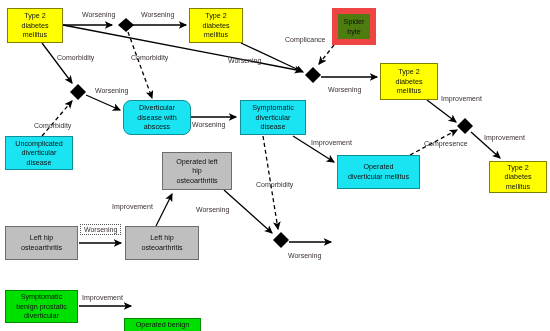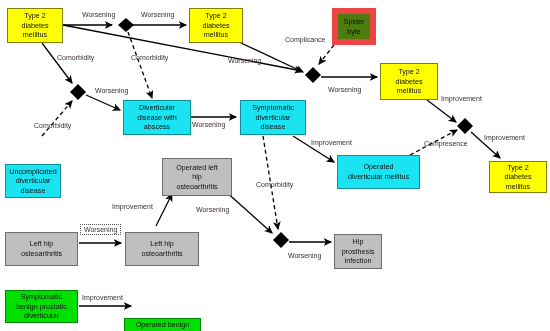--- a/index.html
+++ b/index.html
@@ -16,21 +16,21 @@
     box-sizing:border-box;
     display:flex;align-items:center;justify-content:center;
     text-align:center;
     font-size:7.2px;
     line-height:9.6px;
     color:#101010;
     padding:1px 8px;
   }
   .node.yellow{background:#ffff00;border:1.4px solid #7f7f00;}
   .node.cyan{background:#1ae4f2;border:1.4px solid #0e8f99;}
-  .node.gray{background:#bfbfbf;border:1.4px solid #6d6d6d;margin-top:6px;}
+  .node.gray{background:#bfbfbf;border:1.4px solid #6d6d6d;}
   .node.green{background:#00e000;border:1.4px solid #008a00;}
   .node.white{background:#4d7c0f;border:6px solid #ef4444;}
   .node span{display:block;}
   .elabel{
     position:absolute;
     font-size:7px;
     color:#3a2f34;
     white-space:nowrap;
     background:transparent;
   }
@@ -112,43 +112,40 @@
     </div>
   <div class="node white" style="left:332px;top:8px;width:44px;height:37px;">
       <span>Spider byte</span>
     </div>
   <div class="node yellow" style="left:380px;top:63px;width:58px;height:37px;">
       <span>Type 2 diabetes mellitus</span>
     </div>
   <div class="node yellow" style="left:489px;top:161px;width:58px;height:32px;">
       <span>Type 2 diabetes mellitus</span>
     </div>
-  <div class="node cyan" style="left:123px;top:100px;width:68px;height:35px;">
+  <div class="node cyan" style="left:123px;top:100px;width:68px;height:35px;border-radius:8px;">
       <span>Diverticular disease with abscess</span>
     </div>
   <div class="node cyan" style="left:240px;top:100px;width:66px;height:35px;">
       <span>Symptomatic diverticular disease</span>
     </div>
-  <div class="node cyan" style="left:5px;top:136px;width:56px;height:34px;margin-top:28px;">
+  <div class="node cyan" style="left:5px;top:136px;width:68px;height:34px;">
       <span>Uncomplicated diverticular disease</span>
     </div>
   <div class="node cyan" style="left:337px;top:155px;width:83px;height:34px;">
       <span>Operated diverticular mellitus</span>
     </div>
   <div class="node gray" style="left:162px;top:152px;width:70px;height:38px;">
       <span>Operated left hip osteoarthritis</span>
     </div>
   <div class="node gray" style="left:5px;top:226px;width:73px;height:34px;">
       <span>Left hip osteoarthritis</span>
     </div>
   <div class="node gray" style="left:125px;top:226px;width:74px;height:34px;">
       <span>Left hip osteoarthritis</span>
-    </div>
-  <div class="node gray" style="left:334px;top:228px;width:48px;height:35px;">
-      <span>Hip prosthesis infection</span>
     </div>
   <div class="node green" style="left:5px;top:290px;width:73px;height:33px;">
       <span>Symptomatic benign prostatic diverticular</span>
     </div>
   <div class="node green" style="left:124px;top:290px;width:77px;height:33px;margin-top:28px;">
       <span>Operated benign prostatic hypertrophy</span>
     </div>
 
   <div class="elabel" style="left:82px;top:11px;"><span>Worsening</span></div>
   <div class="elabel" style="left:141px;top:11px;"><span>Worsening</span></div>

